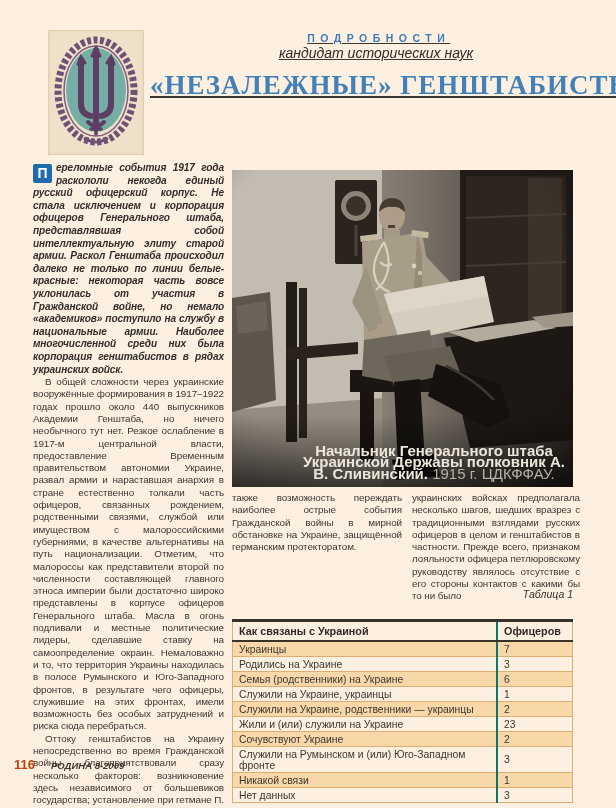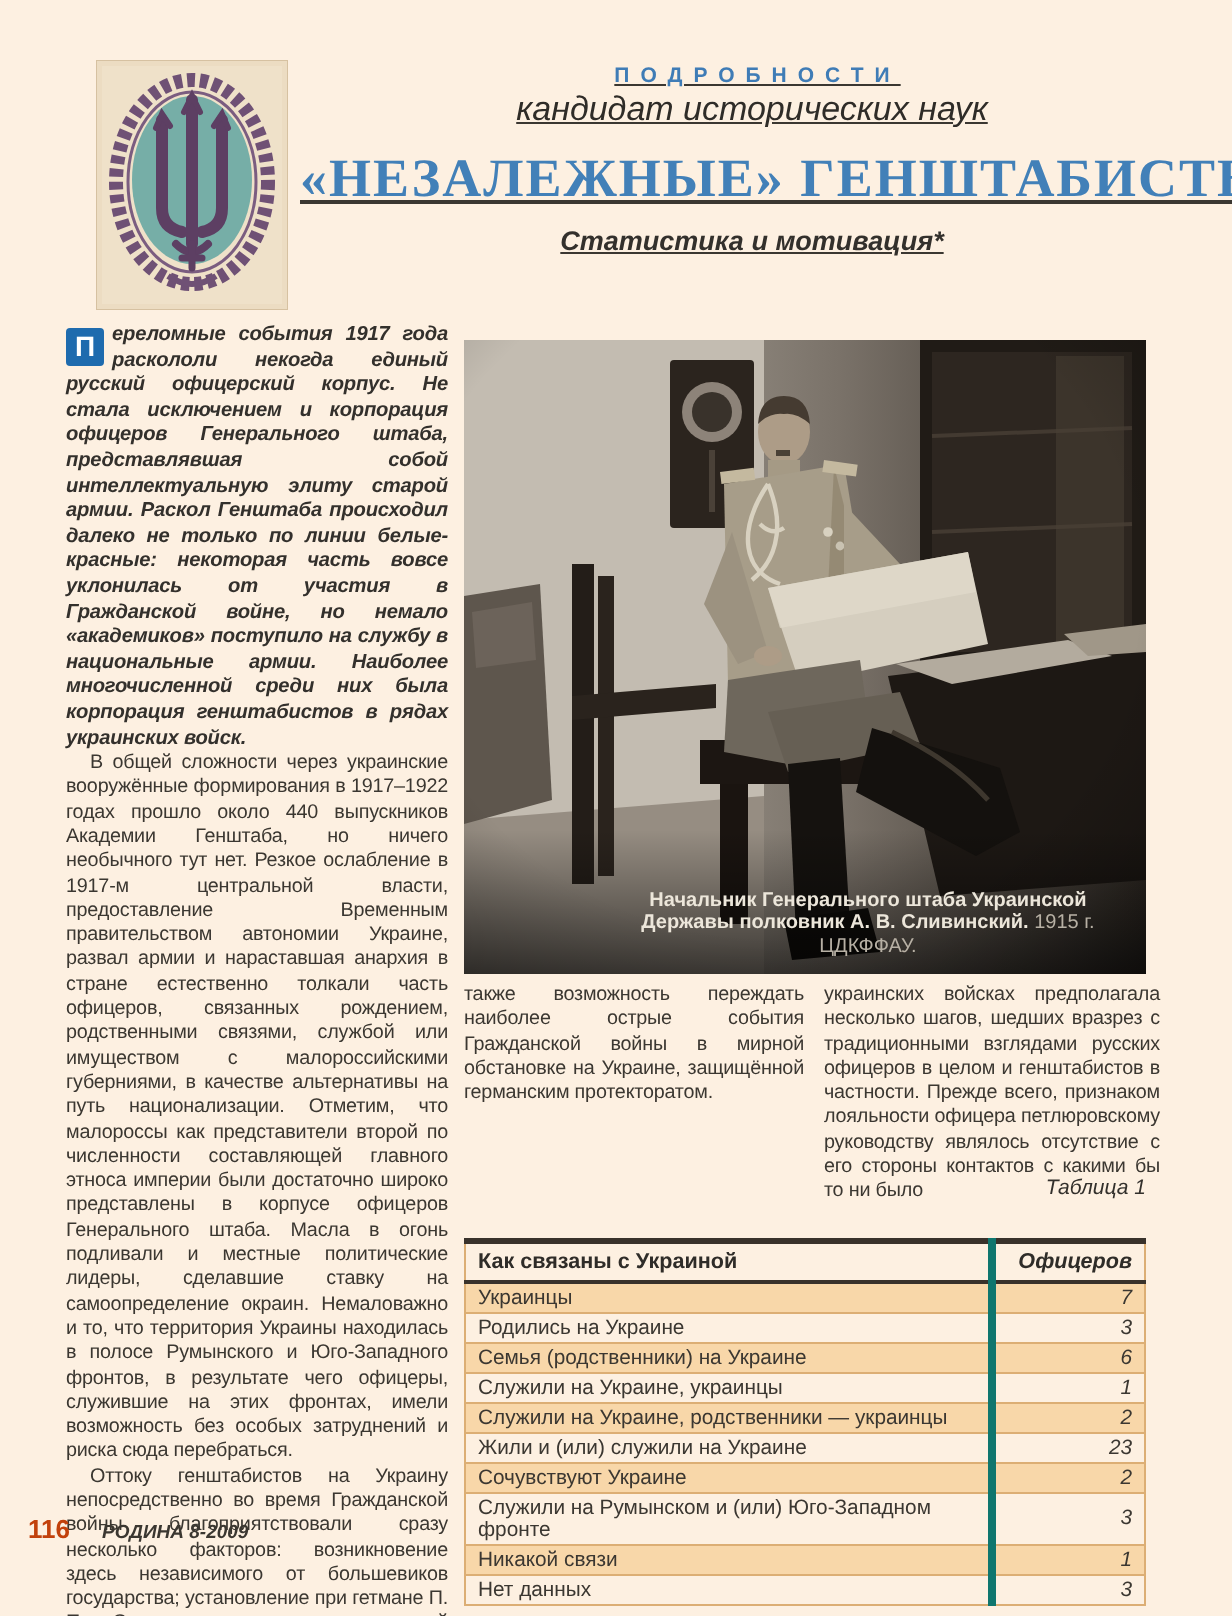--- a/index.html
+++ b/index.html
@@ -8,48 +8,48 @@
     background:#fdf0e1; overflow:hidden;
     font-family:"Liberation Sans","DejaVu Sans",sans-serif;
     color:#3b3731;
   }
   
   .emblem{position:absolute;left:48px;top:30px;width:96px;height:125px;}
   .head-block{position:absolute;left:150px;top:32px;width:452px;text-align:center;text-decoration:underline;}
   .kicker{font-size:10.5px;font-weight:700;letter-spacing:5.5px;color:#3f7cb6;text-indent:5.5px;}
   .author{margin-top:9px;font-style:italic;font-size:13px;color:#2f2c28;}
   .author b{font-weight:700;}
-  .author-title{font-style:italic;font-size:17px;color:#2f2c28;margin-top:1px;}
+  .author-title{font-style:italic;font-size:14px;color:#2f2c28;margin-top:1px;}
   .title{margin:9px 0 0;font-family:"Liberation Serif","DejaVu Serif",serif;
     font-weight:700;font-size:27px;letter-spacing:1px;color:#4280b8;white-space:nowrap;}
   .subtitle{margin-top:8px;font-style:italic;font-weight:700;font-size:13.5px;color:#33302c;}
   
   .coltext{font-size:9.9px;line-height:12.3px;text-align:justify;letter-spacing:-0.1px;}
   .coltext p{margin:0;}
   .coltext p.ind{text-indent:12px;}
   .col1{position:absolute;left:33px;top:162px;width:191px;}
   .lead{font-weight:700;font-style:italic;font-size:10.1px;line-height:12.6px;color:#33302c;}
   .dropcap{float:left;width:19px;height:19px;margin:2px 4px 0 0;border-radius:2px;
     background:#1e6bae;color:#fff;font-style:normal;font-weight:700;
     font-size:14px;line-height:19px;text-align:center;}
   .col2{position:absolute;left:232px;top:492px;width:170px;}
   .col3{position:absolute;left:412px;top:492px;width:168px;}
   
   .photo{position:absolute;left:232px;top:170px;width:341px;height:317px;background:#2a2420;}
   .photo svg{display:block;}
   .photo-caption{position:absolute;right:8px;bottom:8px;width:262px;text-align:center;
-    font-size:10px;line-height:11.5px;color:#b7b0a4;}
+    font-size:15px;line-height:11.5px;color:#b7b0a4;}
   .photo-caption b{color:#ece6da;font-weight:700;}
   
   .table-block{position:absolute;left:232px;top:588px;width:341px;}
   .table-note{font-style:italic;font-size:10.5px;text-align:right;color:#33302c;margin-bottom:19px;}
   table.data{width:100%;border-collapse:collapse;border:1px solid #dcae74;border-top:3px solid #39322b;}
   table.data th{font-size:10.8px;font-weight:700;color:#2f2c28;text-align:left;
     padding:3px 6px;border-bottom:2px solid #39322b;}
-  table.data th.num,table.data td.num{width:62px;text-align:right;border-left:4px solid #0f766e;font-style:italic;}
+  table.data th.num,table.data td.num{width:62px;text-align:left;border-left:2px solid #0f766e;}
   table.data td{font-size:10.4px;padding:1.5px 6px;border-bottom:1px solid #dcae74;color:#3b3731;}
   tr.stripe td{background:#f8d7a9;}
   
   .footer{position:absolute;left:14px;top:757px;display:flex;align-items:baseline;gap:16px;}
   .pagenum{font-size:13px;font-weight:700;color:#c2410c;}
   .journal{font-style:italic;font-weight:700;font-size:9.5px;color:#3b3731;}
 </style>
 </head>
 <body>
 
@@ -73,21 +73,20 @@
         <path d="M48 92 V104 M43 99 H53" stroke-width="3.5"></path>
       </g>
       <path d="M36 108 Q48 116 60 108" fill="none" stroke="#6f5175" stroke-width="3"></path>
     </svg>
   </div>
 
   <div class="head-block">
     <div class="kicker">ПОДРОБНОСТИ</div>
     <div class="author-title">кандидат исторических наук</div>
     <h1 class="title">«НЕЗАЛЕЖНЫЕ» ГЕНШТАБИСТЫ</h1>
-    <div class="subtitle">Статистика и мотивация*</div>
   </div>
 
   <div class="col1 coltext">
     <p class="lead"><span class="dropcap">П</span><span>ереломные события 1917 года раскололи некогда единый русский офицерский корпус. Не стала исключением и корпорация офицеров Генерального штаба, представлявшая собой интеллектуальную элиту старой армии. Раскол Генштаба происходил далеко не только по линии белые-красные: некоторая часть вовсе уклонилась от участия в Гражданской войне, но немало «академиков» поступило на службу в национальные армии. Наиболее многочисленной среди них была корпорация генштабистов в рядах украинских войск.</span></p>
     <p class="ind">В общей сложности через украинские вооружённые формирования в 1917–1922 годах прошло около 440 выпускников Академии Генштаба, но ничего необычного тут нет. Резкое ослабление в 1917-м центральной власти, предоставление Временным правительством автономии Украине, развал армии и нараставшая анархия в стране естественно толкали часть офицеров, связанных рождением, родственными связями, службой или имуществом с малороссийскими губерниями, в качестве альтернативы на путь национализации. Отметим, что малороссы как представители второй по численности составляющей главного этноса империи были достаточно широко представлены в корпусе офицеров Генерального штаба. Масла в огонь подливали и местные политические лидеры, сделавшие ставку на самоопределение окраин. Немаловажно и то, что территория Украины находилась в полосе Румынского и Юго-Западного фронтов, в результате чего офицеры, служившие на этих фронтах, имели возможность без особых затруднений и риска сюда перебраться.</p>
     <p class="ind">Оттоку генштабистов на Украину непосредственно во время Гражданской войны благоприятствовали сразу несколько факторов: возникновение здесь независимого от большевиков государства; установление при гетмане П. П. Скоропадском системы военной службы, близкой к дореволюционной, а</p>
 
   </div>
 
   <div class="photo">

